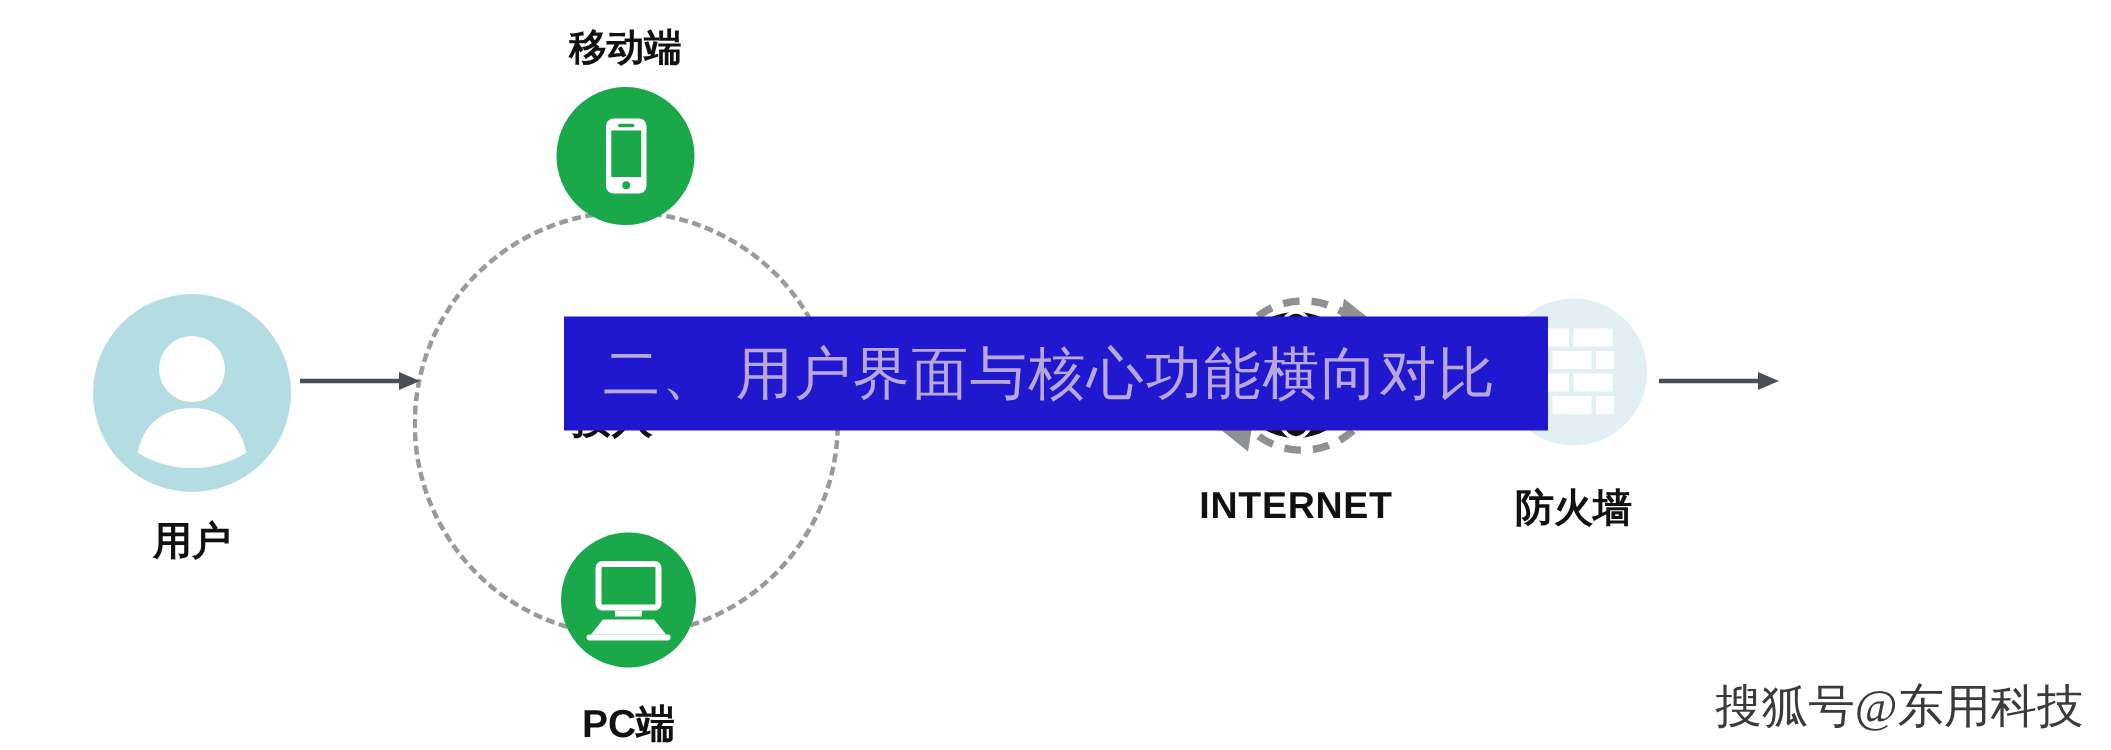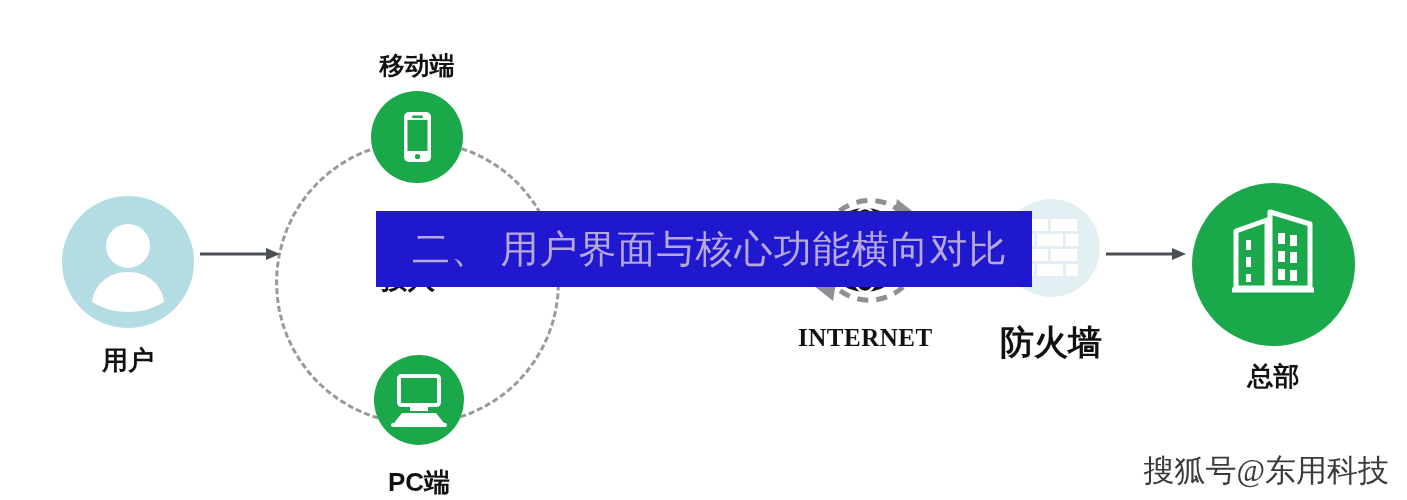--- a/index.html
+++ b/index.html
@@ -42,37 +42,37 @@
   .circle-cyan   { background: #b4dde3; }
   .circle-paleblue { background: #e3f0f3; }
 
   
   #user-node { left: 62px; top: 196px; }
   #user-node .circle { width: 132px; height: 132px; }
   #user-node .node-label { margin-top: 19px; font-size: 26px; }
 
   
   #mobile-node { left: 371px; top: 20px; }
-  #mobile-node .node-label { font-size: 25px; margin-bottom: 13px; margin-top: 33px; }
+  #mobile-node .node-label { font-size: 25px; margin-bottom: 13px; }
   #mobile-node .circle { width: 92px; height: 92px; }
 
   
   #pc-node { left: 374px; top: 355px; }
   #pc-node .circle { width: 90px; height: 90px; }
   #pc-node .node-label { margin-top: 24px; font-size: 26px; }
 
   
   #internet-node { left: 798px; top: 185px; }
   #internet-node .globe-wrap { width: 132px; height: 130px; position: relative; }
-  #internet-node .node-label { margin-top: 10px; font-size: 25px; letter-spacing: 0.5px; font-family: Liberation Serif, serif; }
+  #internet-node .node-label { margin-top: 10px; font-size: 25px; letter-spacing: 0.5px; }
 
   
   #firewall-node { left: 1000px; top: 199px; }
   #firewall-node .circle { width: 98px; height: 98px; }
-  #firewall-node .node-label { margin-top: 28px; font-size: 34px; }
+  #firewall-node .node-label { margin-top: 28px; font-size: 26px; }
 
   
   #hq-node { left: 1192px; top: 183px; }
   #hq-node .circle { width: 163px; height: 163px; }
   #hq-node .node-label { margin-top: 17px; font-size: 26px; }
 
   
   #dashed-ring {
     position: absolute;
     left: 275px;
@@ -111,21 +111,21 @@
     background: #1f18cf;
     z-index: 40;
     display: flex;
     align-items: center;
   }
   #banner-text {
     color: #b6a8da;
     font-size: 38px;
     font-family: "Liberation Serif", "DejaVu Serif", serif;
     white-space: nowrap;
-    padding-left: 36px;
+    padding-left: 26px;
     letter-spacing: 1px;
   }
 
   
   #watermark {
     position: absolute;
     right: 18px;
     bottom: 8px;
     font-size: 31px;
     color: #3a3a3a;
@@ -222,43 +222,20 @@
     <div class="node-label">防火墙</div>
   </div>
 
   <div class="arrow" id="arrow-fw-hq">
     <svg width="80" height="14" viewBox="0 0 80 14" aria-hidden="true">
       <line x1="0" y1="7" x2="66" y2="7" stroke="#4a4f55" stroke-width="3"></line>
       <polygon points="66,1 80,7 66,13" fill="#4a4f55"></polygon>
     </svg>
   </div>
 
-  <div class="node" id="hq-node">
-    <div class="circle circle-green">
-      <svg width="163" height="163" viewBox="0 0 163 163" aria-hidden="true">
-        <g fill="none" stroke="#ffffff" stroke-width="5" stroke-linejoin="round">
-          <path d="M44 105 L44 48 L75 37 L75 105 Z"></path>
-          <path d="M78 105 L78 29 L118 41 L118 105 Z"></path>
-          <line x1="40" y1="107" x2="122" y2="107"></line>
-        </g>
-        <g fill="#ffffff">
-          <rect x="54" y="57" width="5" height="10"></rect>
-            <rect x="54" y="74" width="5" height="10"></rect>
-            <rect x="54" y="91" width="5" height="8"></rect>
-          <rect x="86" y="50" width="7" height="11"></rect>
-            <rect x="98" y="52" width="7" height="11"></rect>
-          <rect x="86" y="68" width="7" height="11"></rect>
-            <rect x="98" y="69" width="7" height="11"></rect>
-          <rect x="86" y="86" width="7" height="11"></rect>
-            <rect x="98" y="87" width="7" height="11"></rect>
-        </g>
-      </svg>
-    </div>
-    <div class="node-label">总部</div>
-  </div>
 
   <div id="banner">
     <span id="banner-text">二、 用户界面与核心功能横向对比</span>
   </div>
 
   <div id="watermark">搜狐号@东用科技</div>
 
 </div>
 
 </body></html>

